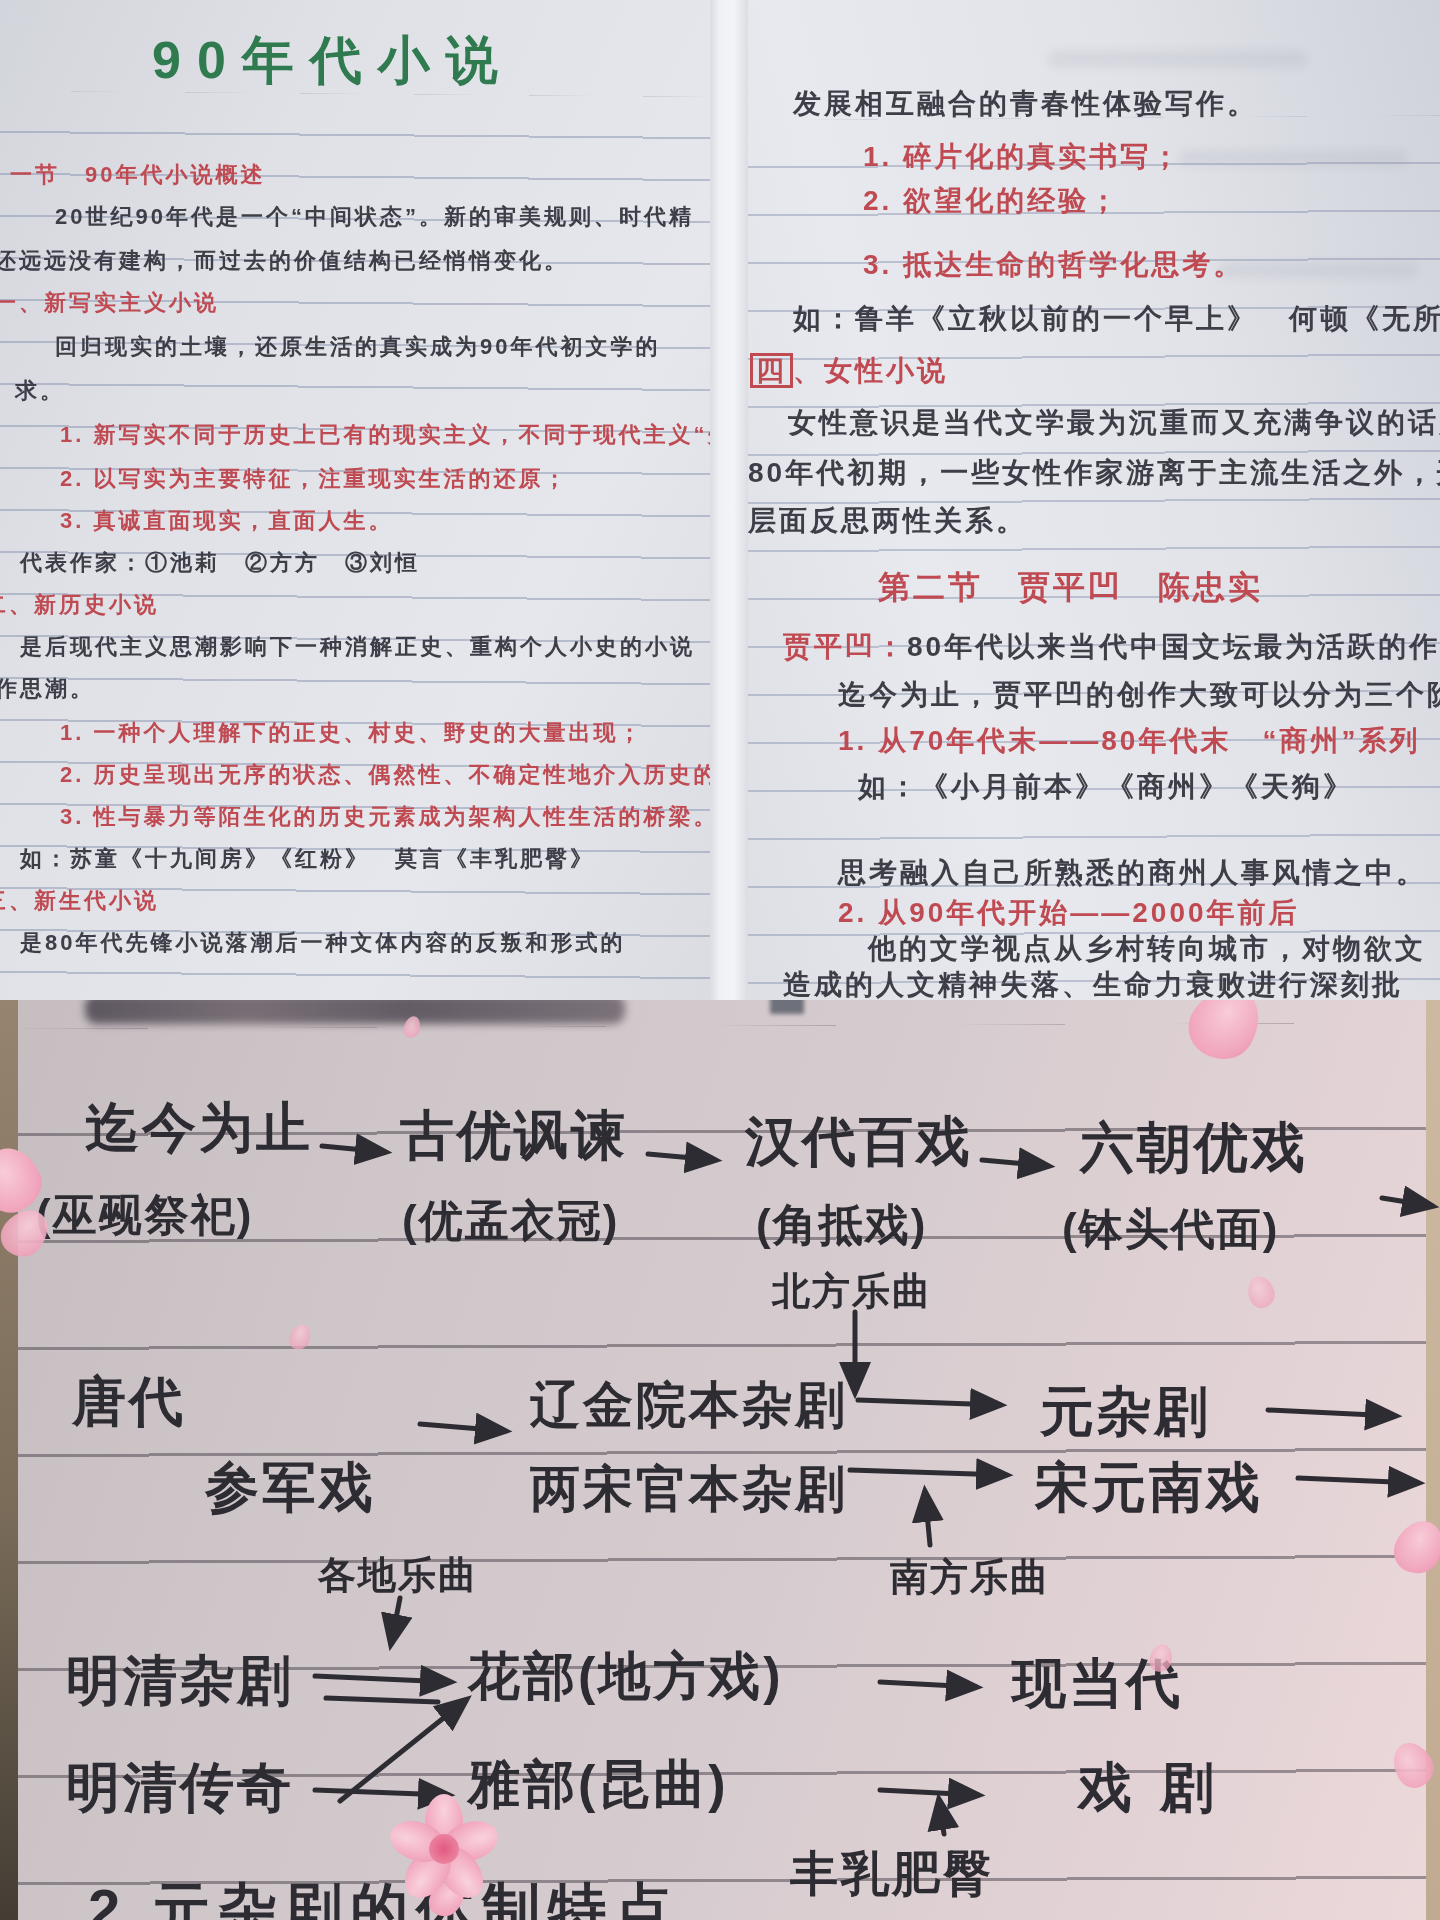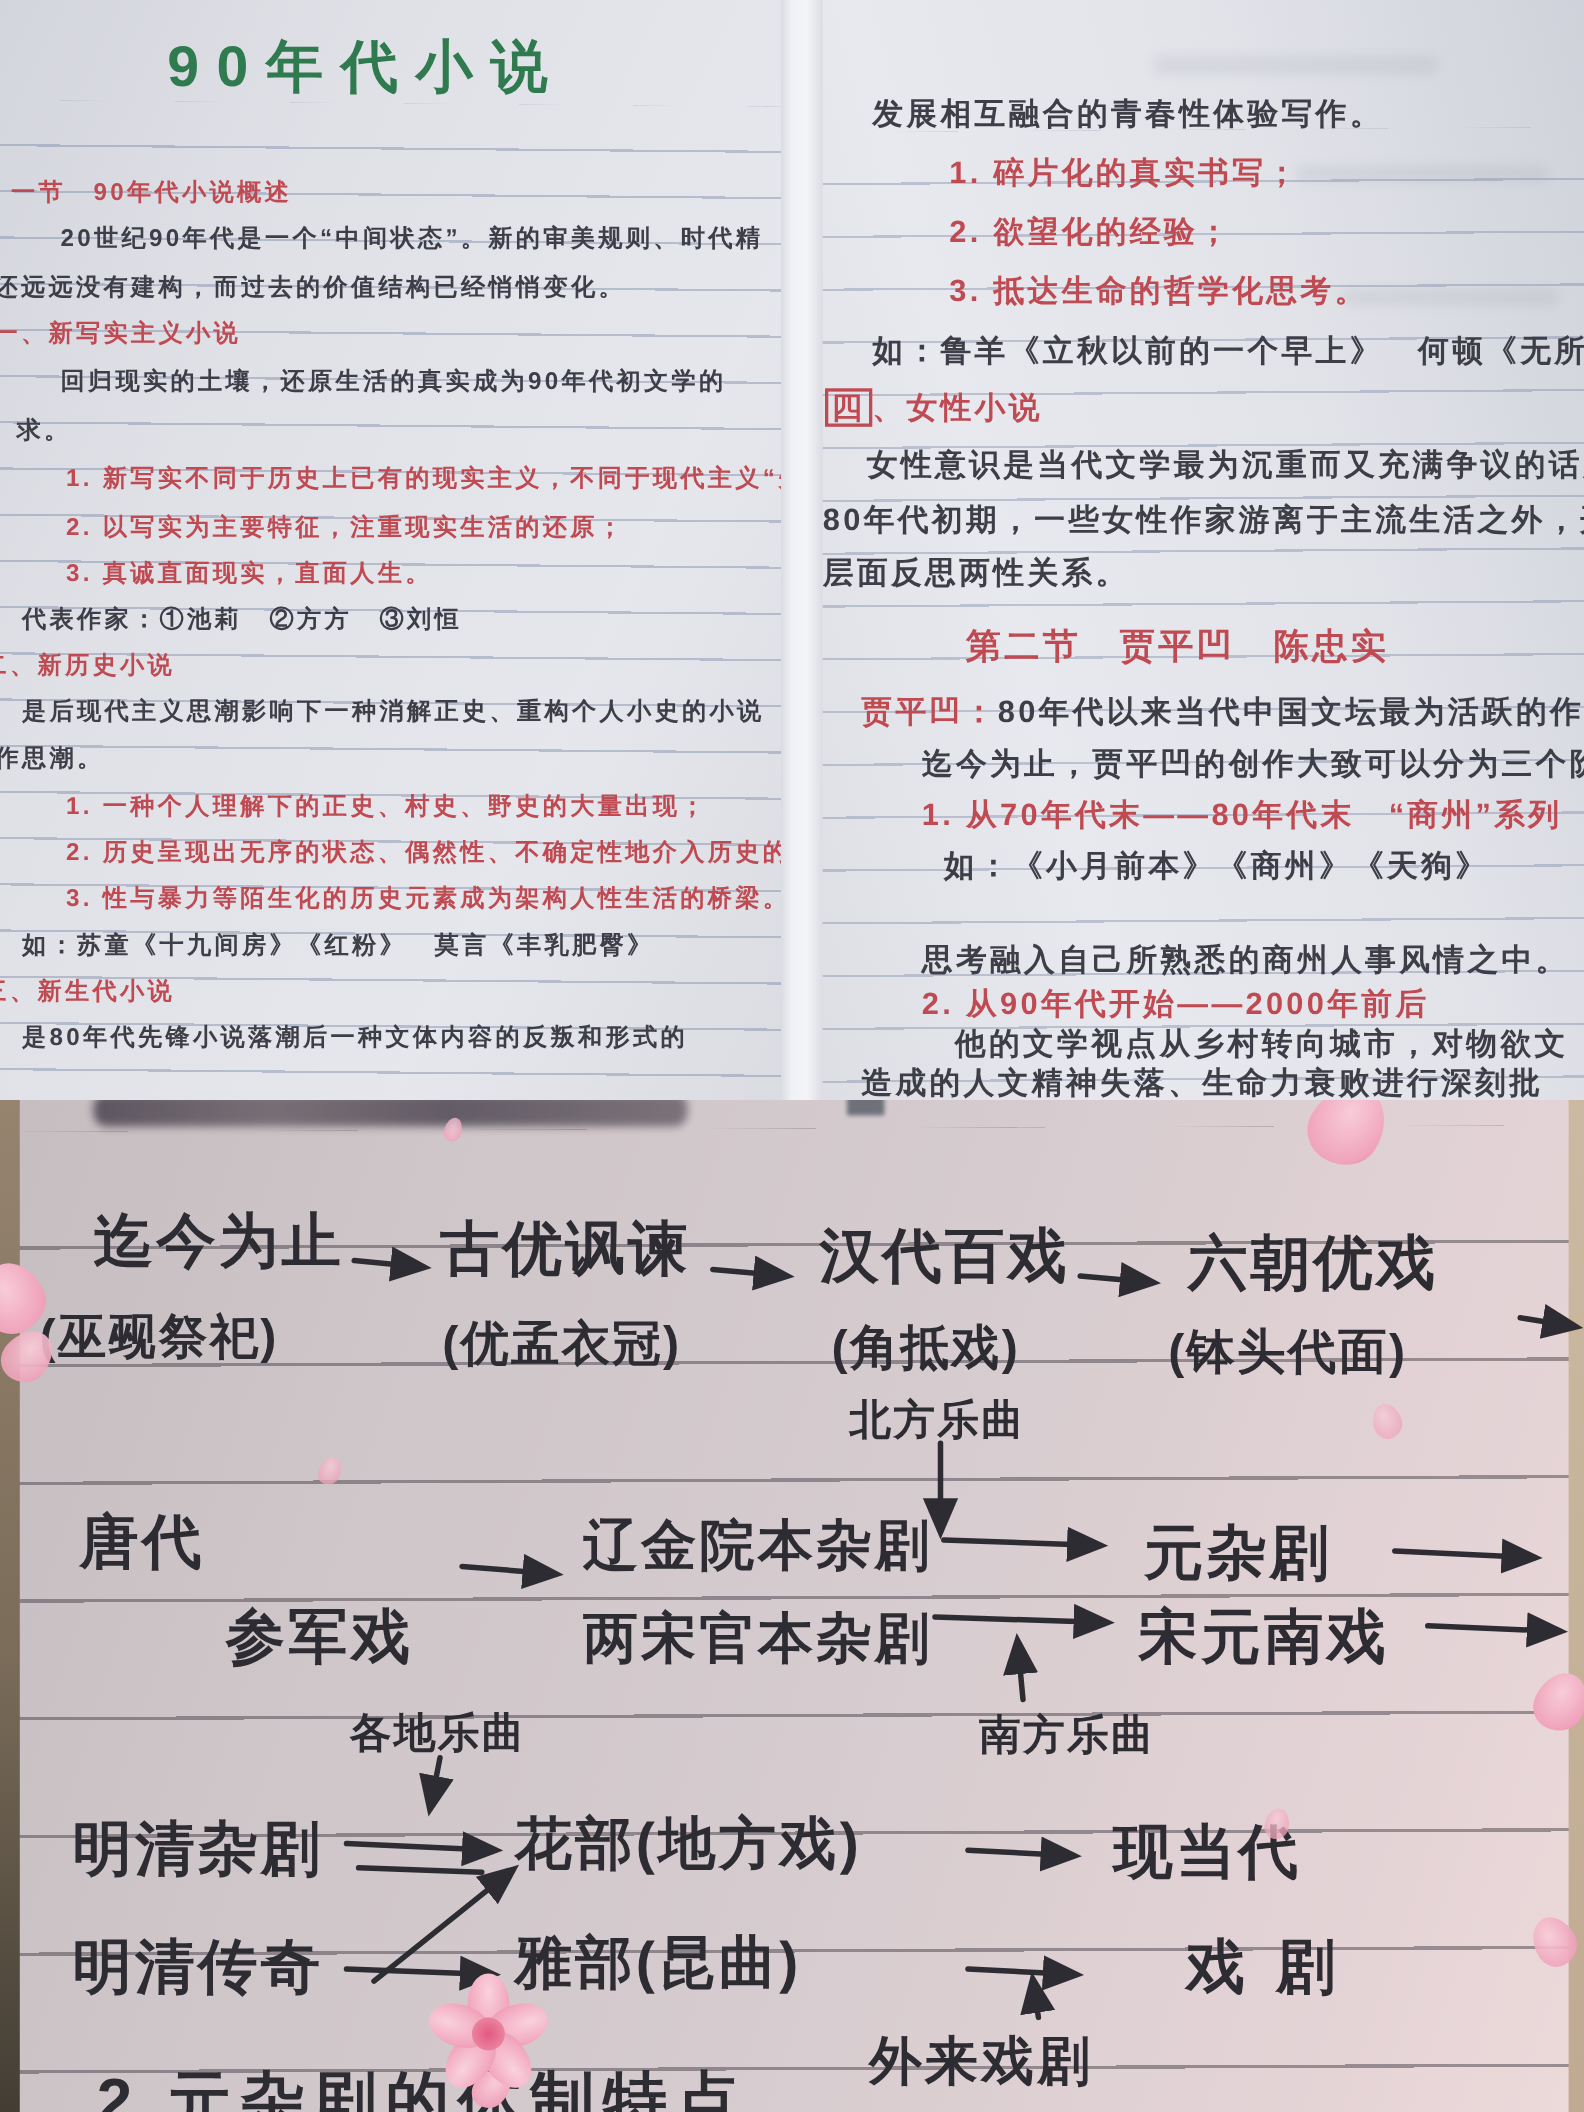--- a/index.html
+++ b/index.html
@@ -93,21 +93,21 @@
       <div class="ln" style="left:20px;top:928px">是80年代先锋小说落潮后一种文体内容的反叛和形式的</div>
     </div>
 
     <div class="page" id="rightpage">
       <div class="rules"></div>
       <div class="smudge" style="left:300px;top:50px;width:260px;height:18px"></div>
       <div class="smudge" style="left:430px;top:150px;width:230px;height:16px"></div>
       <div class="smudge" style="left:470px;top:262px;width:200px;height:16px"></div>
       <div class="ln rln" style="left:45px;top:85px">发展相互融合的青春性体验写作。</div>
       <div class="ln rln red" style="left:115px;top:138px">1. 碎片化的真实书写；</div>
-      <div class="ln rln red" style="left:115px;top:192px">2. 欲望化的经验；</div>
+      <div class="ln rln red" style="left:115px;top:182px">2. 欲望化的经验；</div>
       <div class="ln rln red" style="left:115px;top:246px">3. 抵达生命的哲学化思考。</div>
       <div class="ln rln" style="left:45px;top:300px">如：鲁羊《立秋以前的一个早上》　何顿《无所谓》</div>
       <div class="ln rln red" style="left:2px;top:352px"><span class="boxch">四</span><span>、女性小说</span></div>
       <div class="ln rln" style="left:40px;top:404px">女性意识是当代文学最为沉重而又充满争议的话题。20世</div>
       <div class="ln rln" style="left:0px;top:454px">80年代初期，一些女性作家游离于主流生活之外，开始在社会</div>
       <div class="ln rln" style="left:0px;top:502px">层面反思两性关系。</div>
       <div class="ln rln red" style="left:130px;top:566px;font-size:32px">第二节　贾平凹　陈忠实</div>
       <div class="ln rln" style="left:35px;top:628px"><span class="red">贾平凹：</span><span>80年代以来当代中国文坛最为活跃的作家之一。</span></div>
       <div class="ln rln" style="left:90px;top:676px">迄今为止，贾平凹的创作大致可以分为三个阶</div>
       <div class="ln rln red" style="left:90px;top:722px">1. 从70年代末——80年代末　“商州”系列</div>
@@ -178,21 +178,21 @@
     <div class="fn f-note" style="left:890px;top:552px">南方乐曲</div>
 
     <div class="fn f-main" style="left:66px;top:645px">明清杂剧</div>
     <div class="fn f-main" style="left:468px;top:642px;font-size:52px">花部(地方戏)</div>
     <div class="fn f-main" style="left:1012px;top:648px">现当代</div>
 
     <div class="fn f-main" style="left:66px;top:752px">明清传奇</div>
     <div class="fn f-main" style="left:468px;top:750px;font-size:52px">雅部(昆曲)</div>
     <div class="fn f-main" style="left:1078px;top:752px;letter-spacing:28px">戏剧</div>
 
-    <div class="fn" style="left:790px;top:842px;font-size:48px;letter-spacing:3px">外来戏剧</div>
+    <div class="fn" style="left:790px;top:842px;font-size:48px;letter-spacing:3px">丰乳肥臀</div>
 
     <div class="fn f-bottom" style="left:88px;top:872px">2.元杂剧的体制特点</div>
 
     <div class="pp" style="left:1192px;top:-14px;width:66px;height:74px;transform:rotate(32deg)"></div>
     <div class="pp" style="left:404px;top:16px;width:16px;height:22px;transform:rotate(14deg);opacity:.8"></div>
     <div class="pp" style="left:-18px;top:148px;width:58px;height:64px;transform:rotate(-24deg)"></div>
     <div class="pp" style="left:4px;top:208px;width:42px;height:50px;transform:rotate(40deg);opacity:.9"></div>
     <div class="pp" style="left:290px;top:324px;width:20px;height:26px;transform:rotate(20deg);opacity:.75"></div>
     <div class="pp" style="left:1248px;top:276px;width:26px;height:32px;transform:rotate(-18deg);opacity:.7"></div>
     <div class="pp" style="left:1396px;top:520px;width:46px;height:54px;transform:rotate(24deg)"></div>

